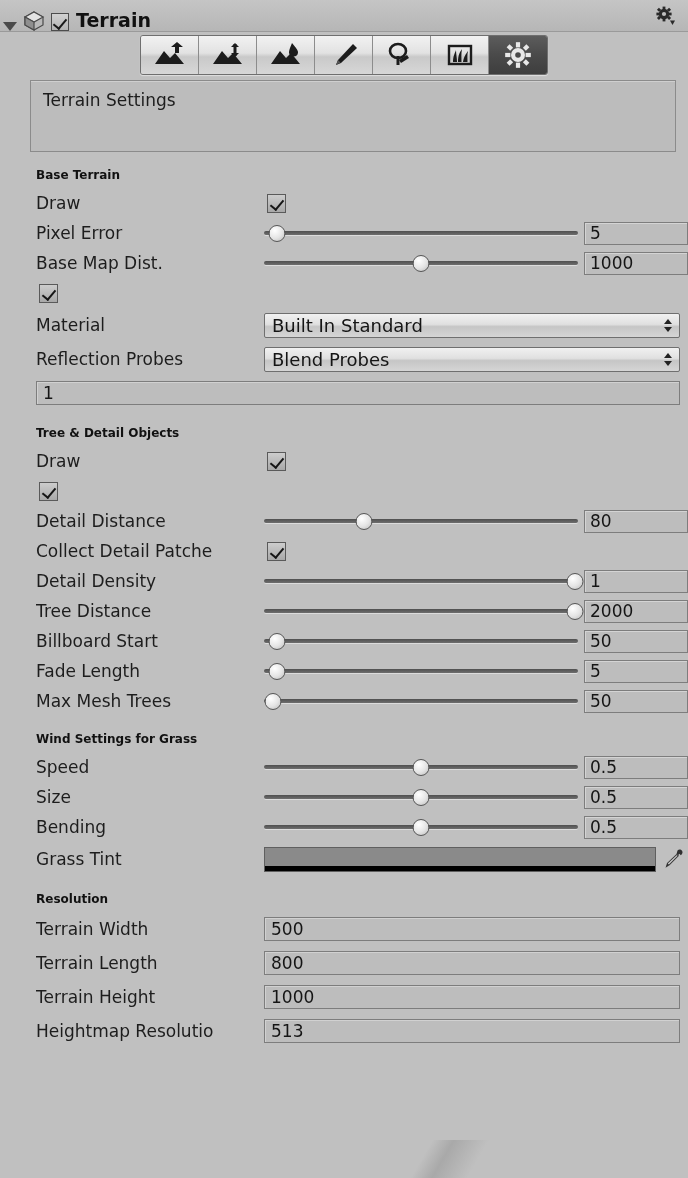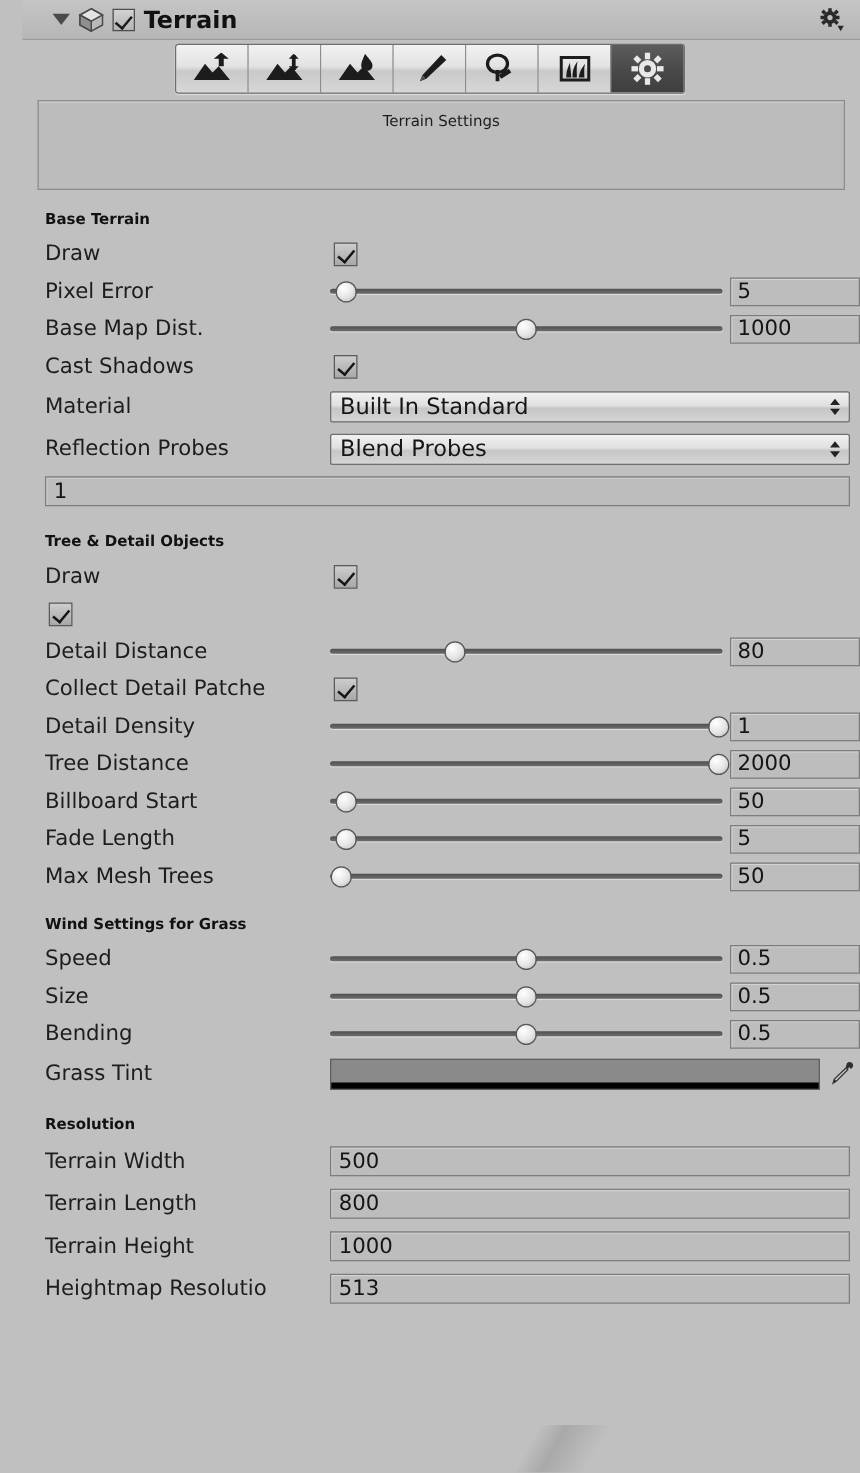--- a/index.html
+++ b/index.html
@@ -16,23 +16,22 @@
     -webkit-font-smoothing: none;
   }
 
   
   .inspector-header {
     position: relative;
     height: 32px;
     background: linear-gradient(#c5c5c5, #b6b6b6);
     border-bottom: 1px solid #9a9a9a;
     display: flex;
-    align-items: center;
-    padding-left: 24px;
-    margin-left: 18px;
+    align-items: flex-end;
+    padding-left: 3px;
   }
   .foldout-tri {
     width: 0; height: 0;
     border-left: 7px solid transparent;
     border-right: 7px solid transparent;
     border-top: 9px solid #4a4a4a;
     margin-right: 6px;
   }
   .comp-icon {
     width: 22px; height: 20px;
@@ -100,23 +99,22 @@
   .tool-btn svg { fill: #1c1c1c; display:block; }
 
   
   .helpbox {
     margin: 2px 12px 0 30px;
     height: 72px;
     background: #bcbcbc;
     border: 1px solid #8b8b8b;
     box-shadow: inset 0 1px 0 #cfcfcf;
     padding: 9px 12px;
-    font-size: 12px;
+    font-size: 17px;
     color: #1d1d1d;
-    text-align: center;
   }
 
   
   .section-title {
     font-weight: bold;
     font-size: 12px;
     margin: 16px 0 6px 36px;
     color: #111;
   }
 
@@ -397,21 +395,20 @@
   <div class="ctrl">
     <div class="slider">
       <div class="track"></div>
       <div class="thumb" style="left:50%"></div>
     </div>
     <div class="numfield">1000</div>
   </div>
 </div>
 
 <div class="row">
-  <div class="row-label">Cast Shadows</div>
   <div class="ctrl">
       <div class="chk"></div>
     </div>
 </div>
 
 <div class="row tall">
   <div class="row-label">Material</div>
   <div class="ctrl">
     <div class="dropdown">
       <span class="dd-label">Built In Standard</span>

